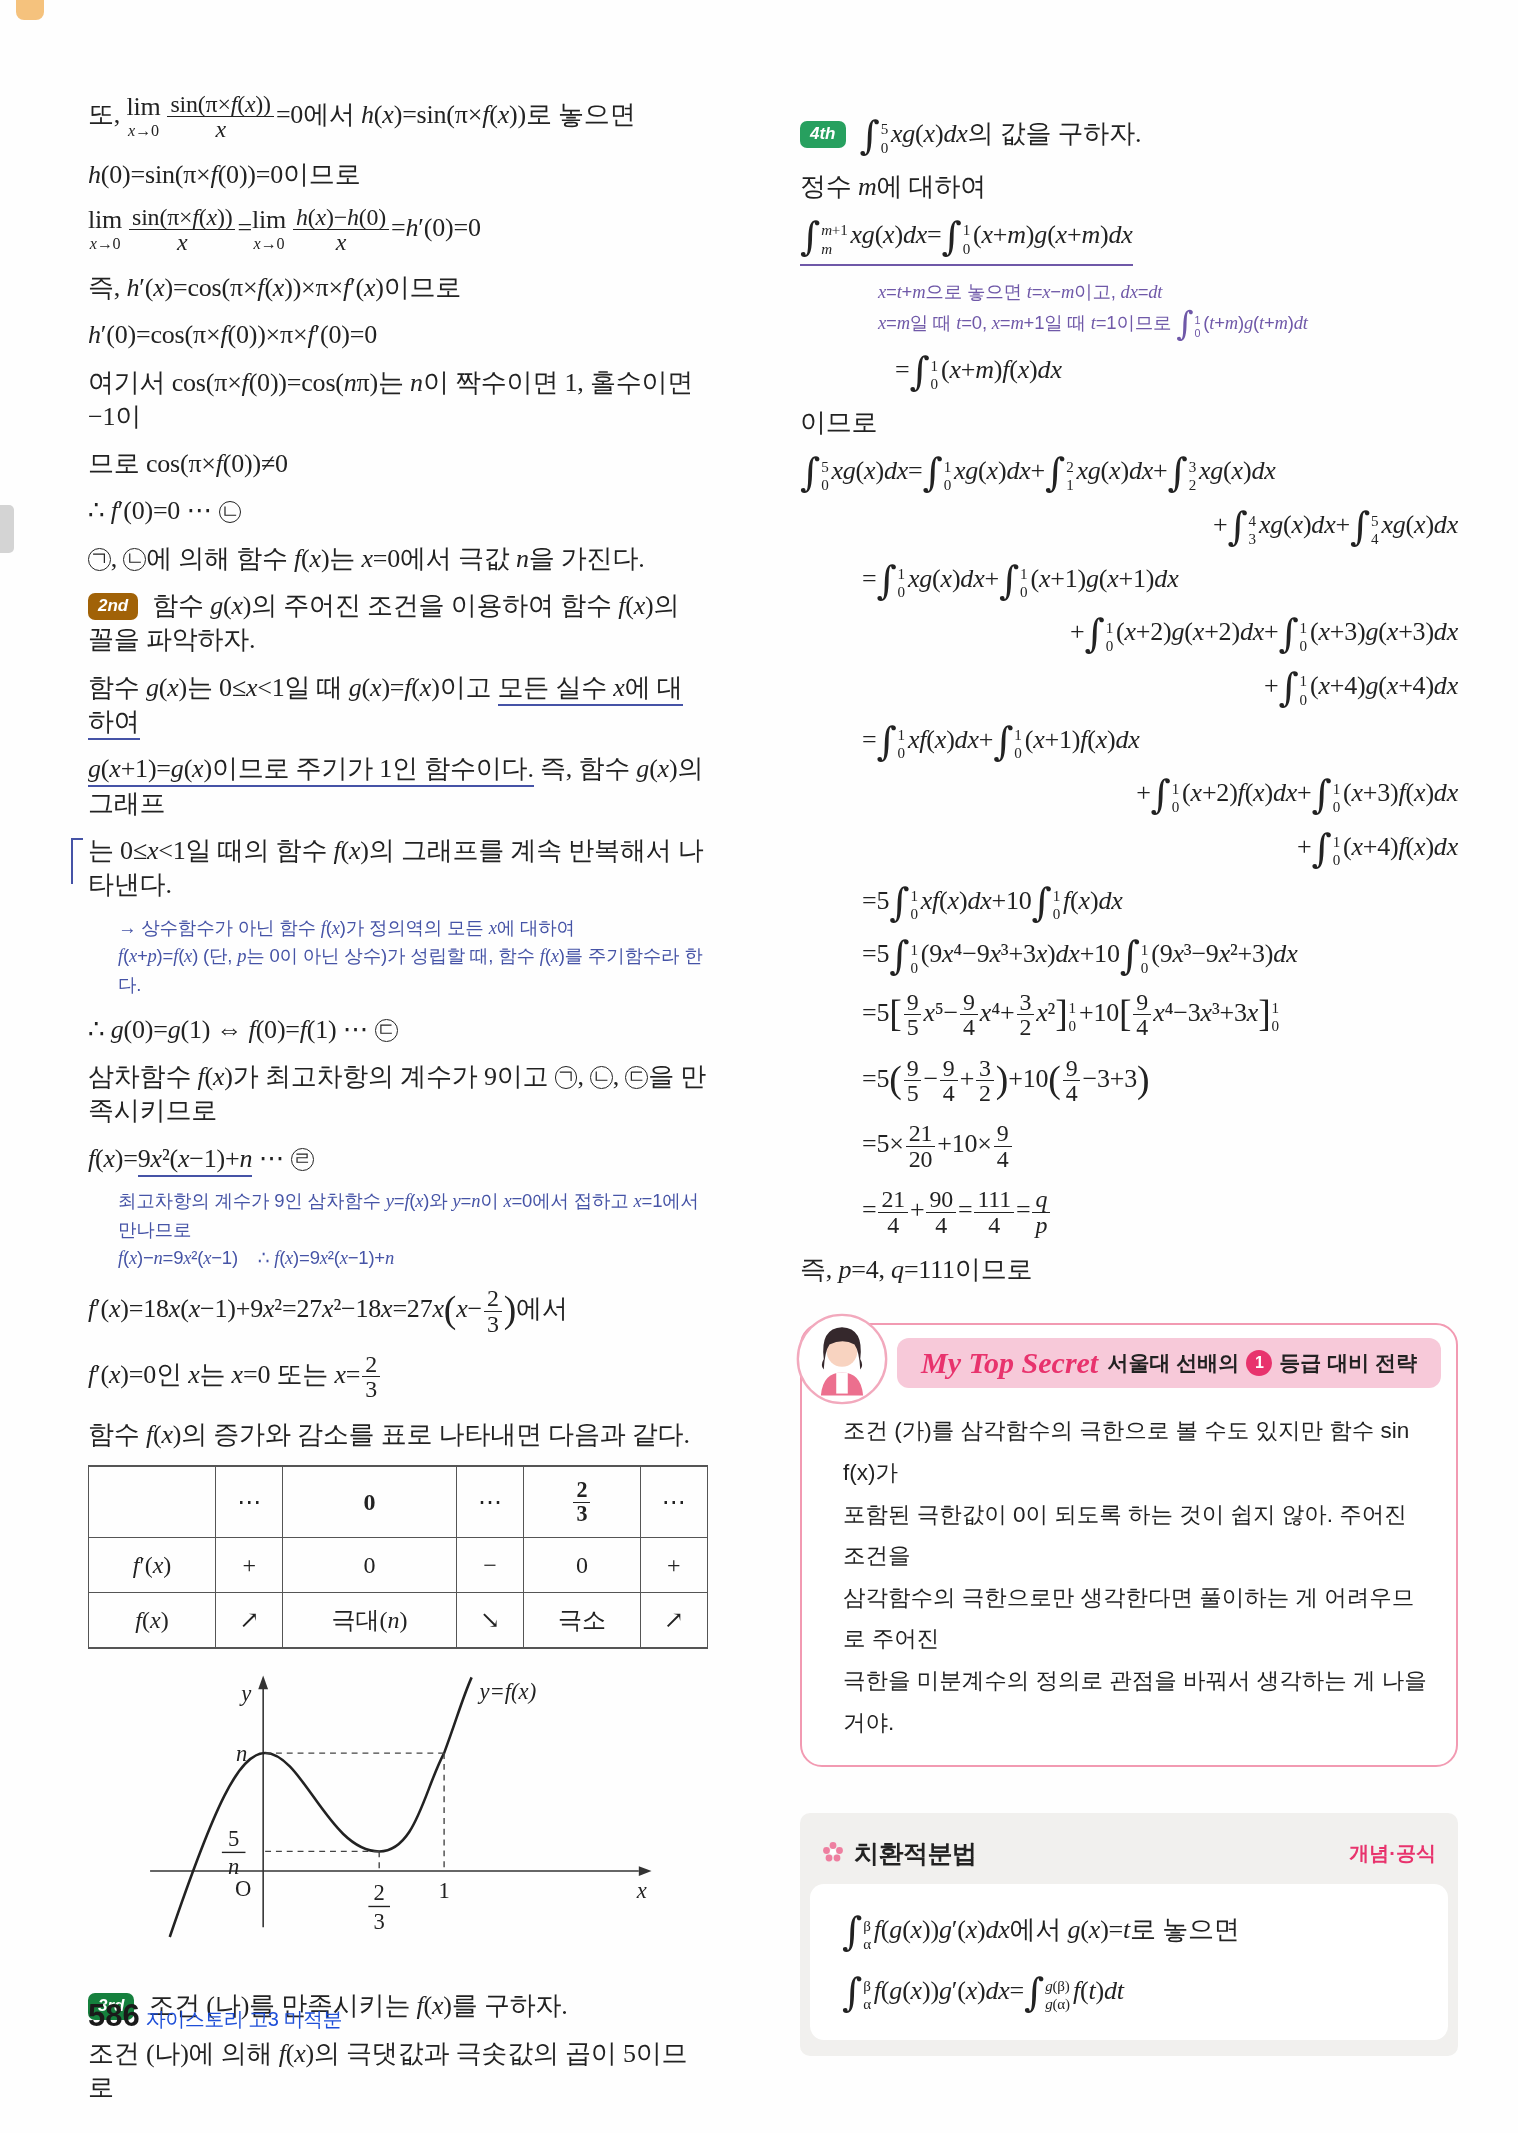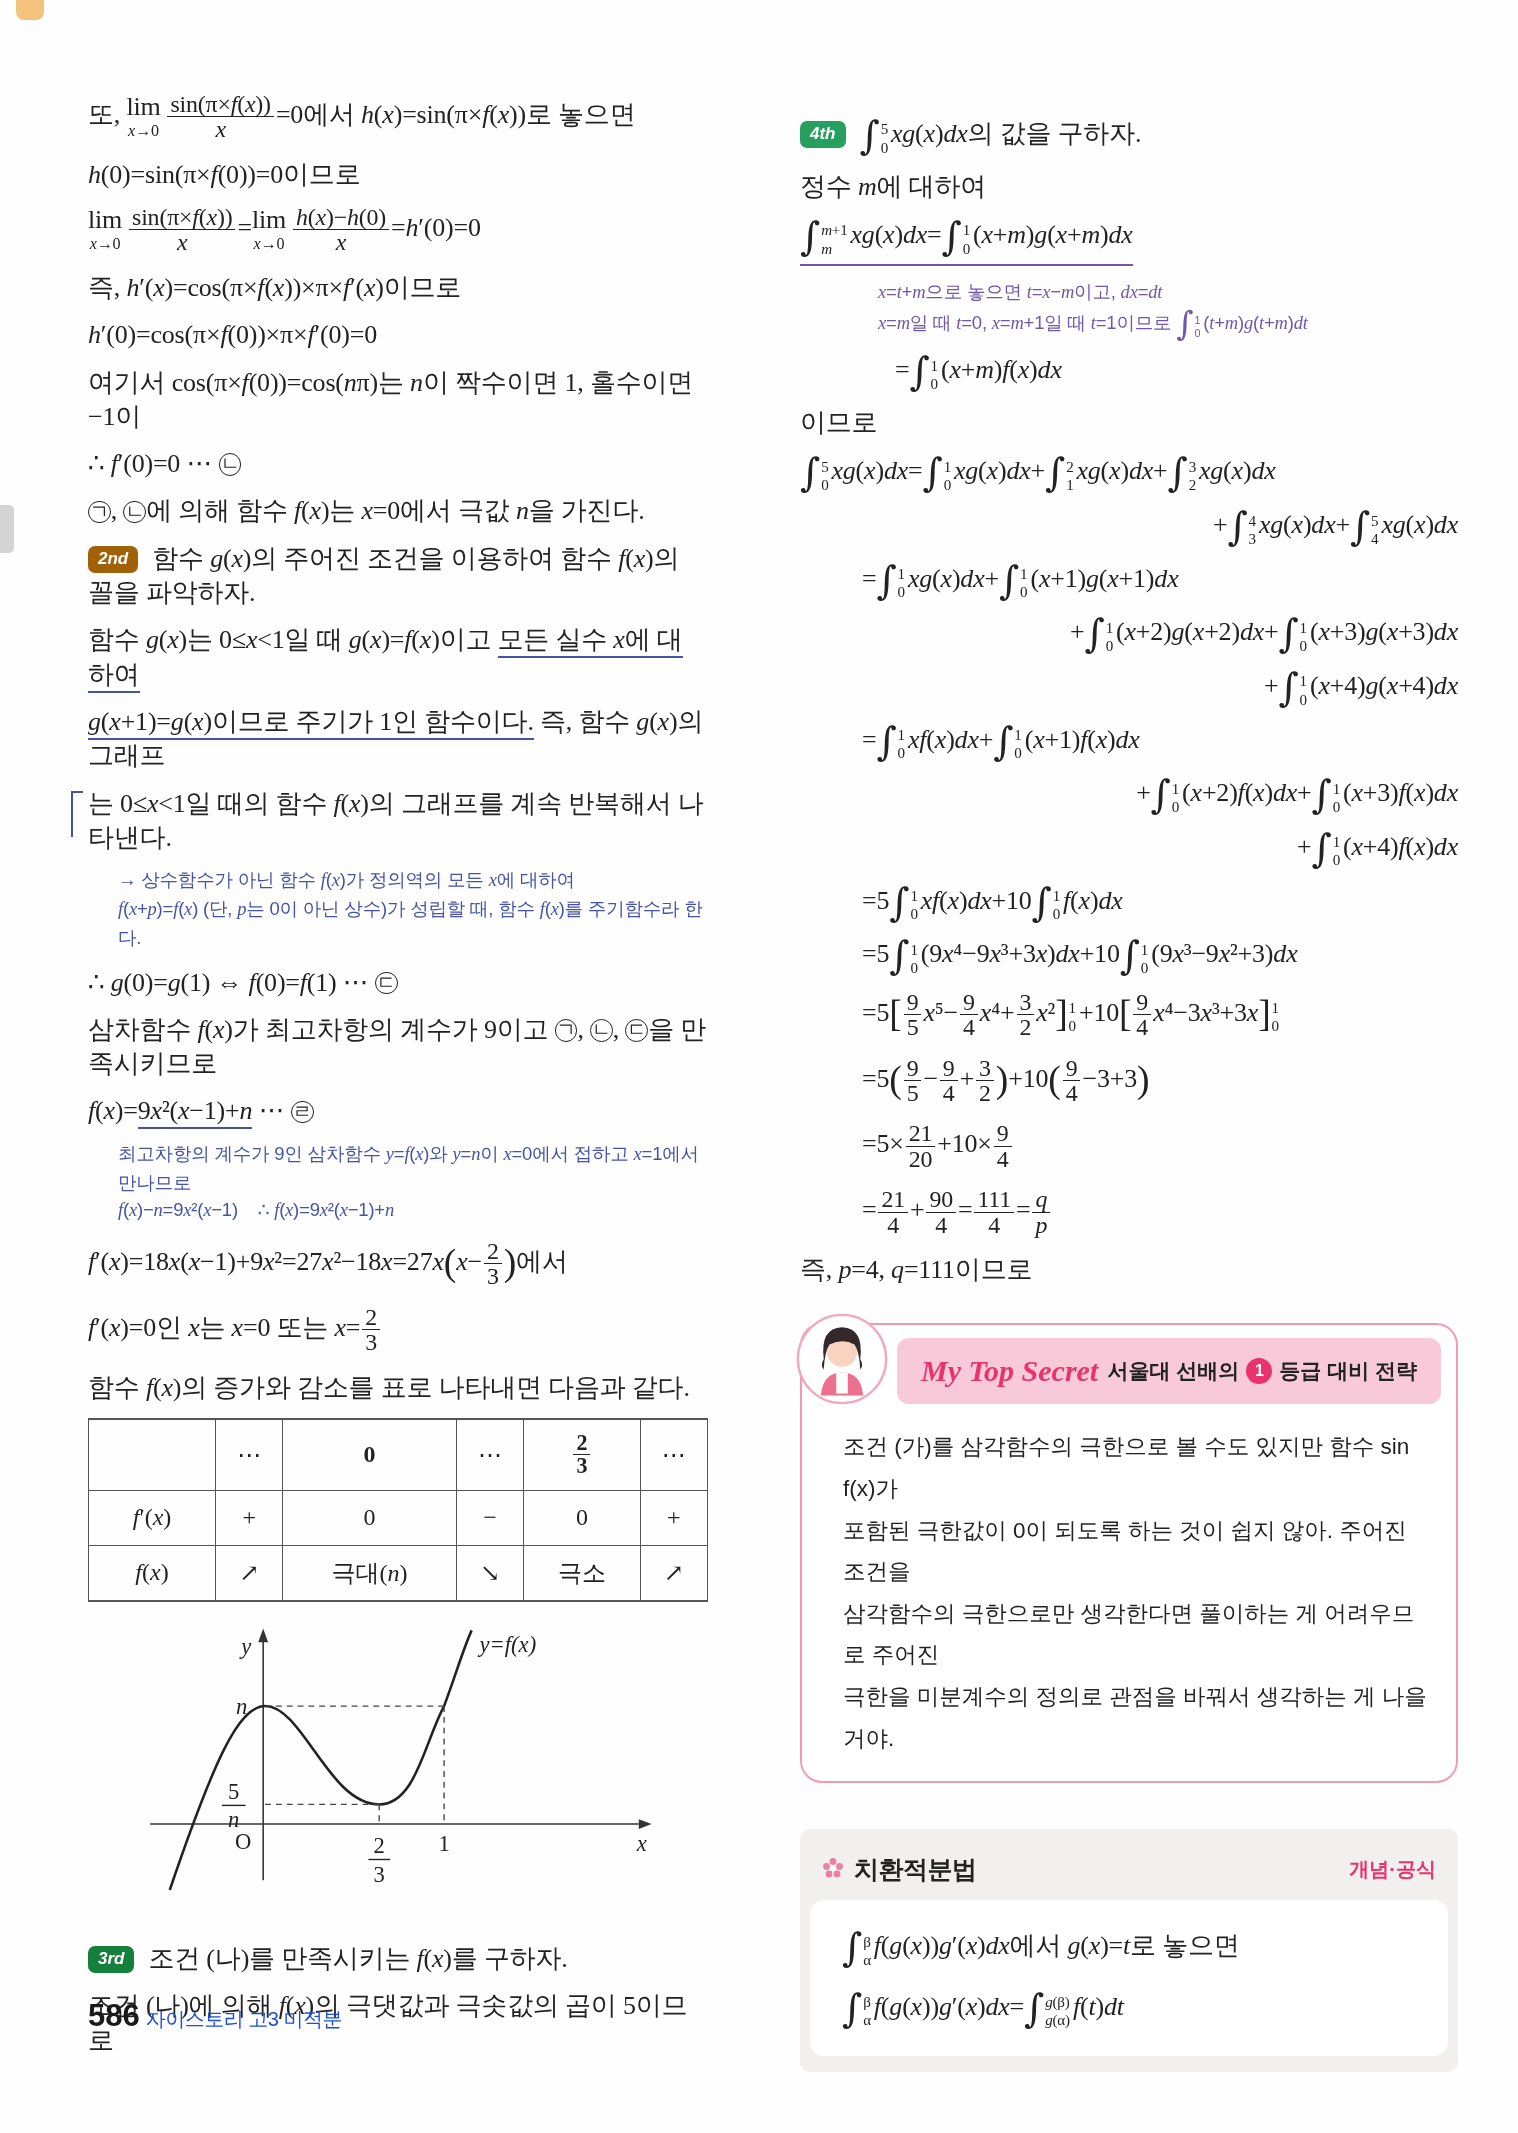--- a/index.html
+++ b/index.html
@@ -59,21 +59,21 @@
   .ax{stroke:#333;stroke-width:1.6;fill:none;}
   .axf{fill:#333;}
   .curve{stroke:#222;stroke-width:2.6;fill:none;}
   .dash{stroke:#444;stroke-width:1.4;fill:none;stroke-dasharray:6 5;}
   .gl{font-size:23px;fill:#222;font-family:"Liberation Serif","DejaVu Serif",serif;}
   .gi{font-style:italic;}
   
   .ts{position:relative;border:2.5px solid #f29ab2;border-radius:22px;margin-top:36px;
       padding:13px 15px 18px;background:#fff;}
   .ts-avatar{position:absolute;left:-8px;top:-14px;width:96px;height:96px;}
-  .ts-head{background:#f7c9d9;border-radius:12px;height:66px;margin-left:80px;display:flex;
+  .ts-head{background:#f7c9d9;border-radius:12px;height:50px;margin-left:80px;display:flex;
       align-items:center;justify-content:space-between;padding:0 24px;}
   .ts-title{color:#e8336d;font-family:"Liberation Serif","DejaVu Serif",serif;
       font-style:italic;font-weight:bold;font-size:30px;}
   .ts-right{font-family:"Liberation Sans","DejaVu Sans",sans-serif;font-weight:bold;font-size:21px;
       color:#222;display:flex;align-items:center;gap:7px;}
   .ts-one{display:inline-block;background:#e8336d;color:#fff;border-radius:50%;width:26px;height:26px;
       line-height:26px;text-align:center;font-size:16px;}
   .ts-body{padding:22px 12px 4px 26px;font-family:"Liberation Sans","DejaVu Sans",sans-serif;
       font-size:22.5px;line-height:1.85;color:#222;}
   
@@ -97,20 +97,21 @@
   <div class="corner-mark"></div>
   <div class="edge-tab"></div>
 
   <div class="col left">
     <div class="ln tall">또, <span class="lim">lim<span class="u"><i>x</i>→0</span></span><span class="f"><span>sin(π×<i>f</i>(<i>x</i>))</span><span class="d"><i>x</i></span></span>=0에서 <i>h</i>(<i>x</i>)=sin(π×<i>f</i>(<i>x</i>))로 놓으면</div>
     <div class="ln"><i>h</i>(0)=sin(π×<i>f</i>(0))=0이므로</div>
     <div class="ln tall"><span class="lim">lim<span class="u"><i>x</i>→0</span></span><span class="f"><span>sin(π×<i>f</i>(<i>x</i>))</span><span class="d"><i>x</i></span></span>=<span class="lim">lim<span class="u"><i>x</i>→0</span></span><span class="f"><span><i>h</i>(<i>x</i>)−<i>h</i>(0)</span><span class="d"><i>x</i></span></span>=<i>h</i>′(0)=0</div>
     <div class="ln">즉, <i>h</i>′(<i>x</i>)=cos(π×<i>f</i>(<i>x</i>))×π×<i>f</i>′(<i>x</i>)이므로</div>
     <div class="ln"><i>h</i>′(0)=cos(π×<i>f</i>(0))×π×<i>f</i>′(0)=0</div>
     <div class="ln">여기서 cos(π×<i>f</i>(0))=cos(<i>n</i>π)는 <i>n</i>이 짝수이면 1, 홀수이면 −1이</div>
+    <div class="ln">므로 cos(π×<i>f</i>(0))≠0</div>
     <div class="ln">∴ <i>f</i>′(0)=0 ⋯ <span class="circ">ㄴ</span></div>
     <div class="ln"><span class="circ">ㄱ</span>, <span class="circ">ㄴ</span>에 의해 함수 <i>f</i>(<i>x</i>)는 <i>x</i>=0에서 극값 <i>n</i>을 가진다.</div>
 
     <div class="ln">
       <span class="badge b2">2nd</span><span>함수 <i>g</i>(<i>x</i>)의 주어진 조건을 이용하여 함수 <i>f</i>(<i>x</i>)의 꼴을 파악하자.</span>
     </div>
 
     <div class="ln">함수 <i>g</i>(<i>x</i>)는 0≤<i>x</i>&lt;1일 때 <i>g</i>(<i>x</i>)=<i>f</i>(<i>x</i>)이고 <span class="ul">모든 실수 <i>x</i>에 대하여</span></div>
     <div class="ln"><span class="ul"><i>g</i>(<i>x</i>+1)=<i>g</i>(<i>x</i>)이므로 주기가 1인 함수이다.</span> 즉, 함수 <i>g</i>(<i>x</i>)의 그래프</div>
     <div class="ln hookline">

